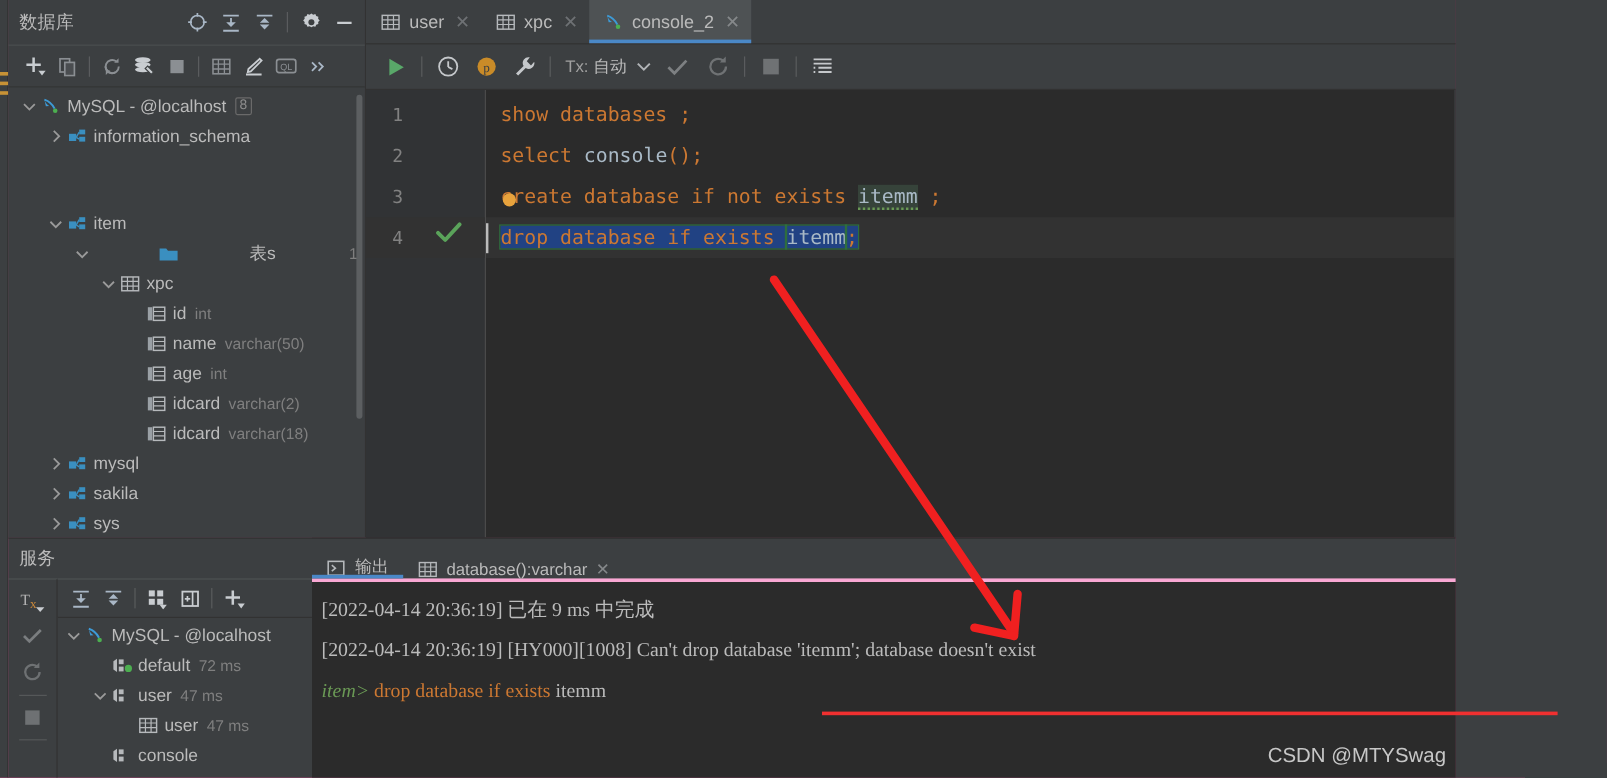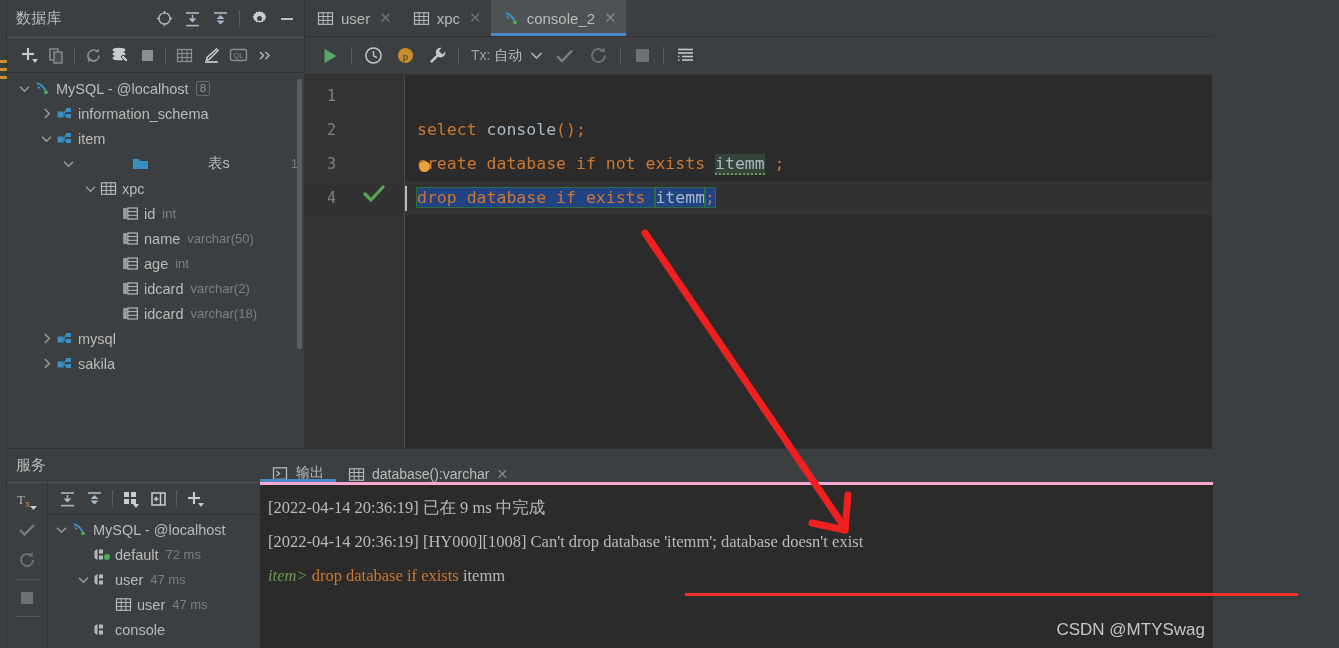--- a/index.html
+++ b/index.html
@@ -366,21 +366,21 @@
             <svg width="17" height="15" viewBox="0 0 17 15">
               <rect x="1.5" y="5.5" width="6" height="6" fill="#3a8fc0"></rect>
               <rect x="10" y="2" width="5" height="4" fill="#3a8fc0"></rect>
               <rect x="10" y="8" width="5" height="4" fill="#3a8fc0"></rect>
               <line x1="7.5" y1="8.5" x2="10" y2="4" stroke="#3a8fc0" stroke-width="1.2"></line>
               <line x1="7.5" y1="8.5" x2="10" y2="10" stroke="#3a8fc0" stroke-width="1.2"></line>
             </svg>
           </span>
           <span class="lbl">information_schema</span>
         </div>
-        <div class="trow" style="padding-left: 32px;">
+        <div class="trow" style="padding-left: 32px; margin-top: 48px;">
           <span class="arrow">
             <svg width="11" height="8" viewBox="0 0 11 8">
               <path d="M1 1.8 L5.5 6.3 L10 1.8" fill="none" stroke="#9a9a9a" stroke-width="1.5"></path>
             </svg>
           </span>
           <span class="tico">
             <svg width="17" height="15" viewBox="0 0 17 15">
               <rect x="1.5" y="5.5" width="6" height="6" fill="#3a8fc0"></rect>
               <rect x="10" y="2" width="5" height="4" fill="#3a8fc0"></rect>
               <rect x="10" y="8" width="5" height="4" fill="#3a8fc0"></rect>
@@ -512,20 +512,37 @@
           <span class="tico">
             <svg width="17" height="15" viewBox="0 0 17 15">
               <rect x="1.5" y="5.5" width="6" height="6" fill="#3a8fc0"></rect>
               <rect x="10" y="2" width="5" height="4" fill="#3a8fc0"></rect>
               <rect x="10" y="8" width="5" height="4" fill="#3a8fc0"></rect>
               <line x1="7.5" y1="8.5" x2="10" y2="4" stroke="#3a8fc0" stroke-width="1.2"></line>
               <line x1="7.5" y1="8.5" x2="10" y2="10" stroke="#3a8fc0" stroke-width="1.2"></line>
             </svg>
           </span>
           <span class="lbl">sakila</span>
+        </div>
+        <div class="trow" style="padding-left: 32px;">
+          <span class="arrow">
+            <svg width="8" height="11" viewBox="0 0 8 11">
+              <path d="M1.8 1 L6.3 5.5 L1.8 10" fill="none" stroke="#9a9a9a" stroke-width="1.5"></path>
+            </svg>
+          </span>
+          <span class="tico">
+            <svg width="17" height="15" viewBox="0 0 17 15">
+              <rect x="1.5" y="5.5" width="6" height="6" fill="#3a8fc0"></rect>
+              <rect x="10" y="2" width="5" height="4" fill="#3a8fc0"></rect>
+              <rect x="10" y="8" width="5" height="4" fill="#3a8fc0"></rect>
+              <line x1="7.5" y1="8.5" x2="10" y2="4" stroke="#3a8fc0" stroke-width="1.2"></line>
+              <line x1="7.5" y1="8.5" x2="10" y2="10" stroke="#3a8fc0" stroke-width="1.2"></line>
+            </svg>
+          </span>
+          <span class="lbl">sys</span>
         </div>
       </div>
   </div>
 
   <div class="svc-panel">
     <div class="svc-header">
       <span class="title">服务</span>
     </div>
     <div class="svc-body">
       <div class="svc-gutter">
@@ -784,20 +801,21 @@
       <div class="gl" style="top: 4px; line-height: 34px;">1</div>
           <div class="gl" style="top: 38px; line-height: 34px;">2</div>
           <div class="gl" style="top: 72px; line-height: 34px;">3</div>
           <div style="position: absolute; left: 0px; right: 0px; height: 34px; background: rgb(50, 50, 50); top: 106px;"></div>
           <div class="gl" style="top: 106px; line-height: 34px;">4</div>
           <div class="check" style="top: 106px; line-height: 34px;"><svg width="22" height="18" viewBox="0 0 22 18">
               <path d="M2 9 L8 15 L20 2" fill="none" stroke="#5aa35a" stroke-width="3.2" stroke-linecap="round" stroke-linejoin="round"></path>
             </svg></div>
         </div>
       <div class="code-lines" id="code-lines">
+          <div class="cl" style="top: 4px;"><span class="kw">show databases ;</span></div>
           <div class="cl" style="top: 38px;"><span class="kw">select </span><span class="idn">console</span><span class="kw">();</span></div>
           <div class="cl" style="top: 72px;"><span class="kw">create database if not exists </span><span class="idn warnhl">itemm</span><span class="kw"> ;</span></div>
           <div class="sel-row-bg" style="top: 106px;"></div>
           <div class="cl" style="top: 106px;"><span class="kw selhl">drop database if exists </span><span class="idn selhl">itemm</span><span class="kw selhl">;</span></div>
           <div class="caret" style="left: 0px; top: 111px;"></div>
           <div class="bulb" style="left: 14px; top: 86px;"></div>
         </div>
       <div class="ed-right-border"></div>
     </div>
   </div>

